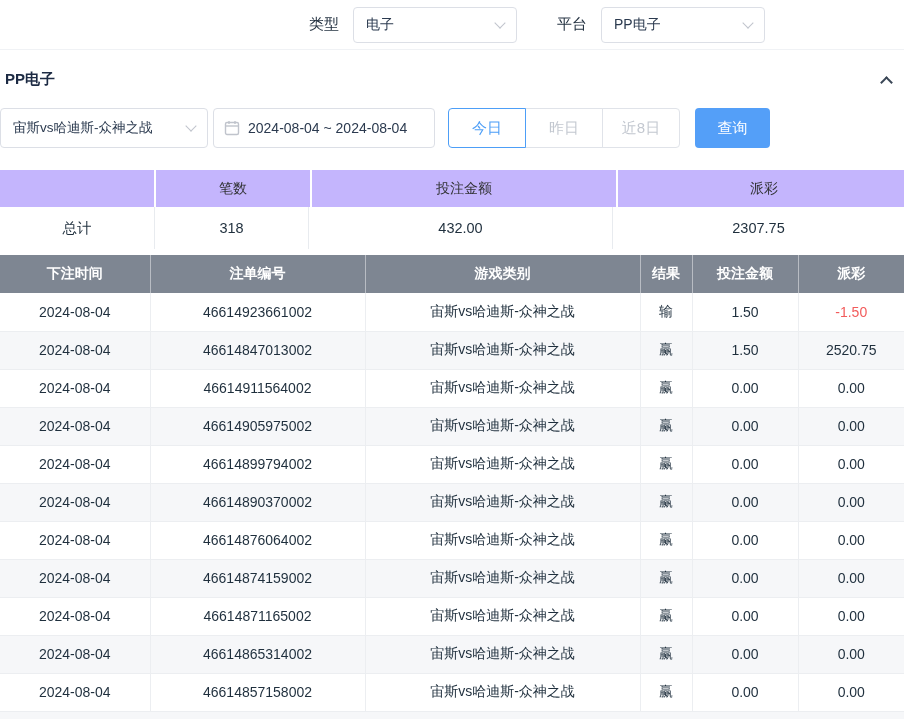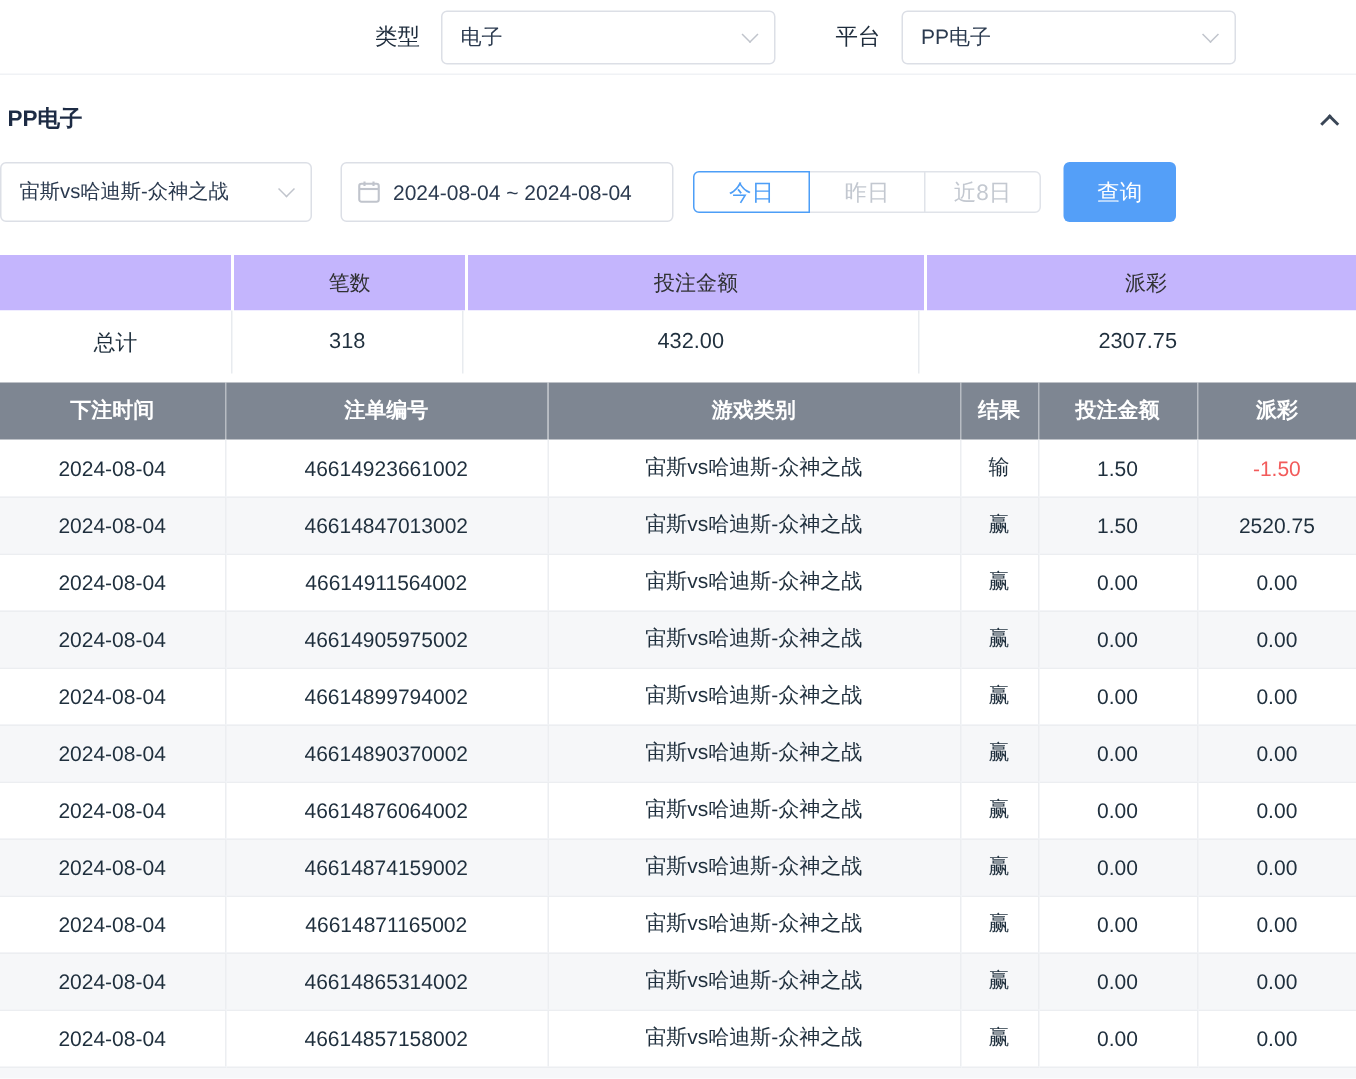--- a/index.html
+++ b/index.html
@@ -17,21 +17,21 @@
     padding-left:170px; border-bottom:1px solid #f0f2f5;justify-content:center;
   }
   .lbl { font-size:15px; color:#1f2d3d; margin-right:14px; }
   .ml40 { margin-left:40px; }
   .select {
     display:flex; align-items:center; justify-content:space-between;
     border:1px solid #dcdfe6; border-radius:4px; background:#fff;
     padding:0 12px; cursor:pointer;
   }
   .select .sel-text { font-size:14px; color:#2b3a4f; white-space:nowrap; }
-  .w198 { width:223px; height:36px; }
+  .w198 { width:164px; height:36px; }
   .chev-down {
     display:inline-block; width:8px; height:8px; flex:0 0 auto;
     border-right:1.5px solid #c0c4cc; border-bottom:1.5px solid #c0c4cc;
     transform:rotate(45deg); margin-top:-4px;
   }
 
   
   .section-header {
     display:flex; align-items:center; justify-content:space-between;
     margin:12px 5px 0 5px; height:34px;
@@ -41,29 +41,29 @@
     display:inline-block; width:9px; height:9px; cursor:pointer;
     border-right:2px solid #3a4656; border-bottom:2px solid #3a4656;
     transform:rotate(-135deg); margin:6px 8px 0 0;
   }
 
   
   .filter-row { display:flex; align-items:center; margin-top:12px; height:40px; }
   .game-select { width:208px; height:40px; }
   .game-select .sel-text { font-size:13.5px; }
   .date-input {
-    display:flex; align-items:center; margin-left:19px;
+    display:flex; align-items:center; margin-left:5px;
     width:222px; height:40px; border:1px solid #dcdfe6; border-radius:4px;
     padding:0 10px; cursor:pointer; background:#fff;
   }
   .date-input svg { flex:0 0 auto; margin-right:8px; }
   .date-text { font-size:14px; color:#2b3a4f; white-space:nowrap; }
   .btn-group { display:flex; margin-left:13px; }
   .btn-group button {
-    width:78px; height:28px; background:#fff; border:1px solid #e0e3e9;
+    width:78px; height:40px; background:#fff; border:1px solid #e0e3e9;
     font-size:15px; color:#c3c8d0; cursor:pointer; position:relative;
     font-family:inherit; padding:0;
   }
   .btn-group button + button { margin-left:-1px; }
   .btn-group button:first-child { border-radius:4px 0 0 4px; }
   .btn-group button:last-child { border-radius:0 4px 4px 0; }
   .btn-group button.active { color:#4d9ef7; border-color:#4d9ef7; z-index:2; }
   .search-btn {
     margin-left:15px; width:75px; height:40px;
     background:#549ff8; border:none; border-radius:4px;

